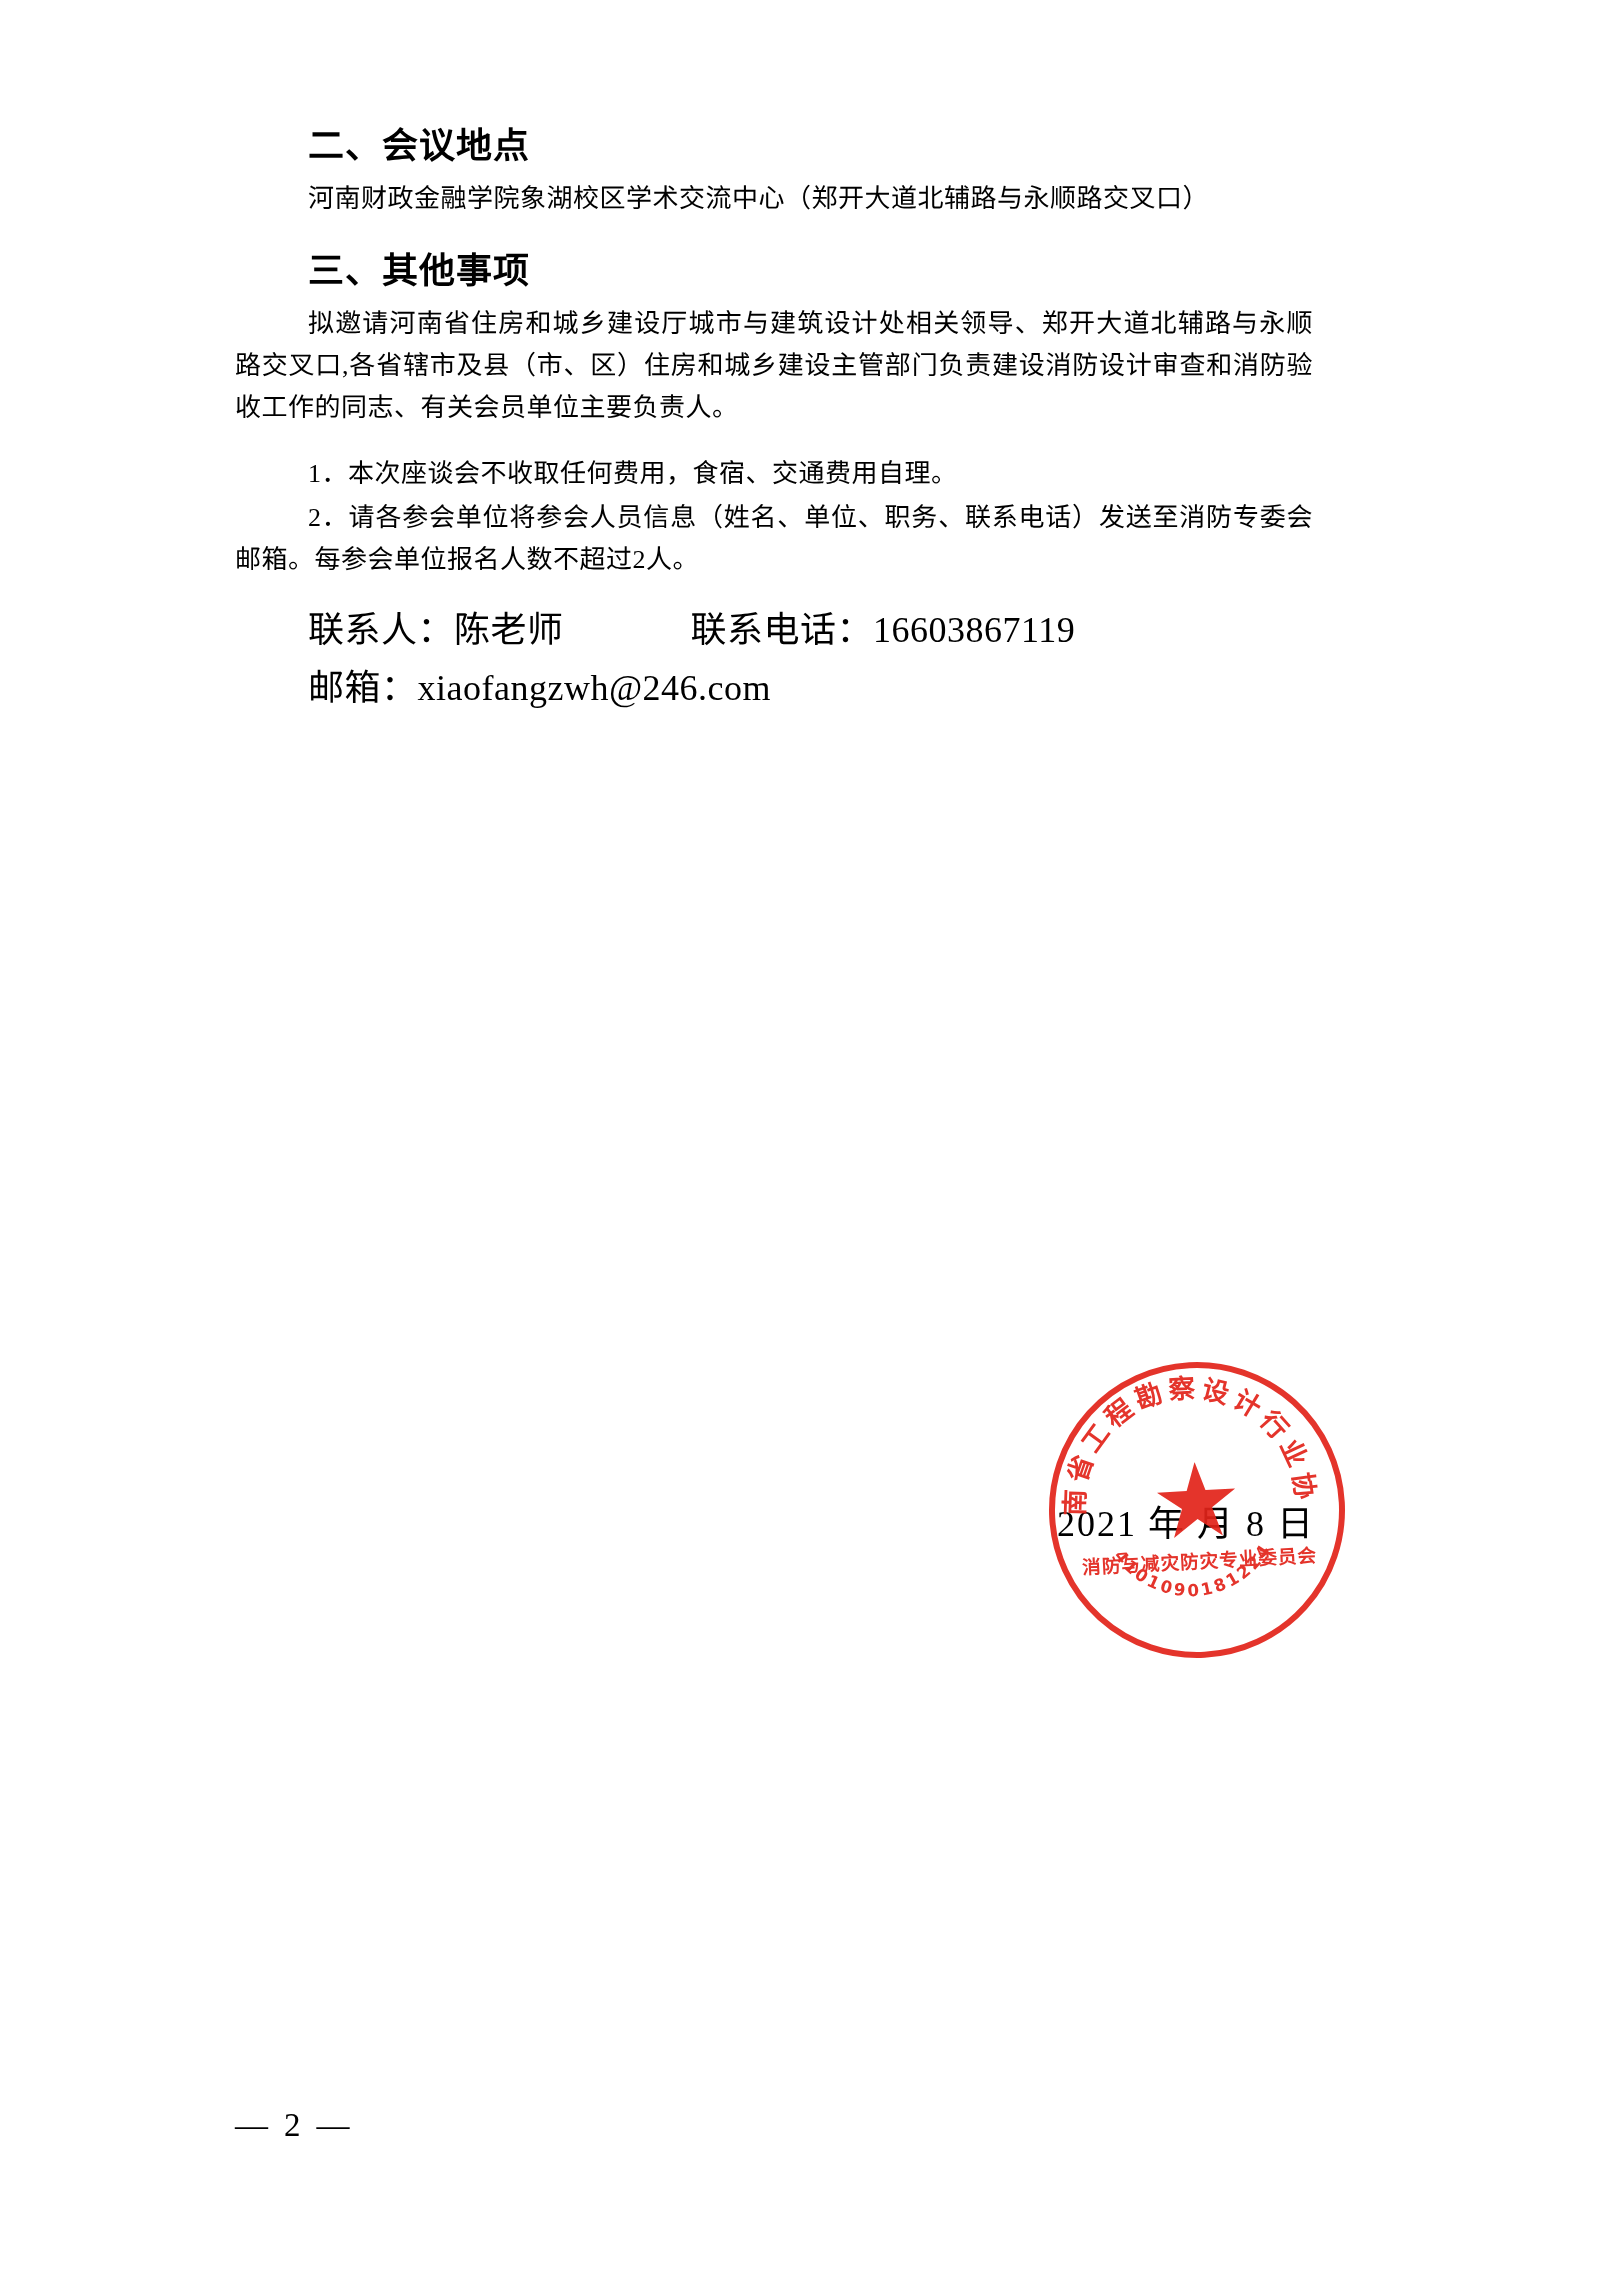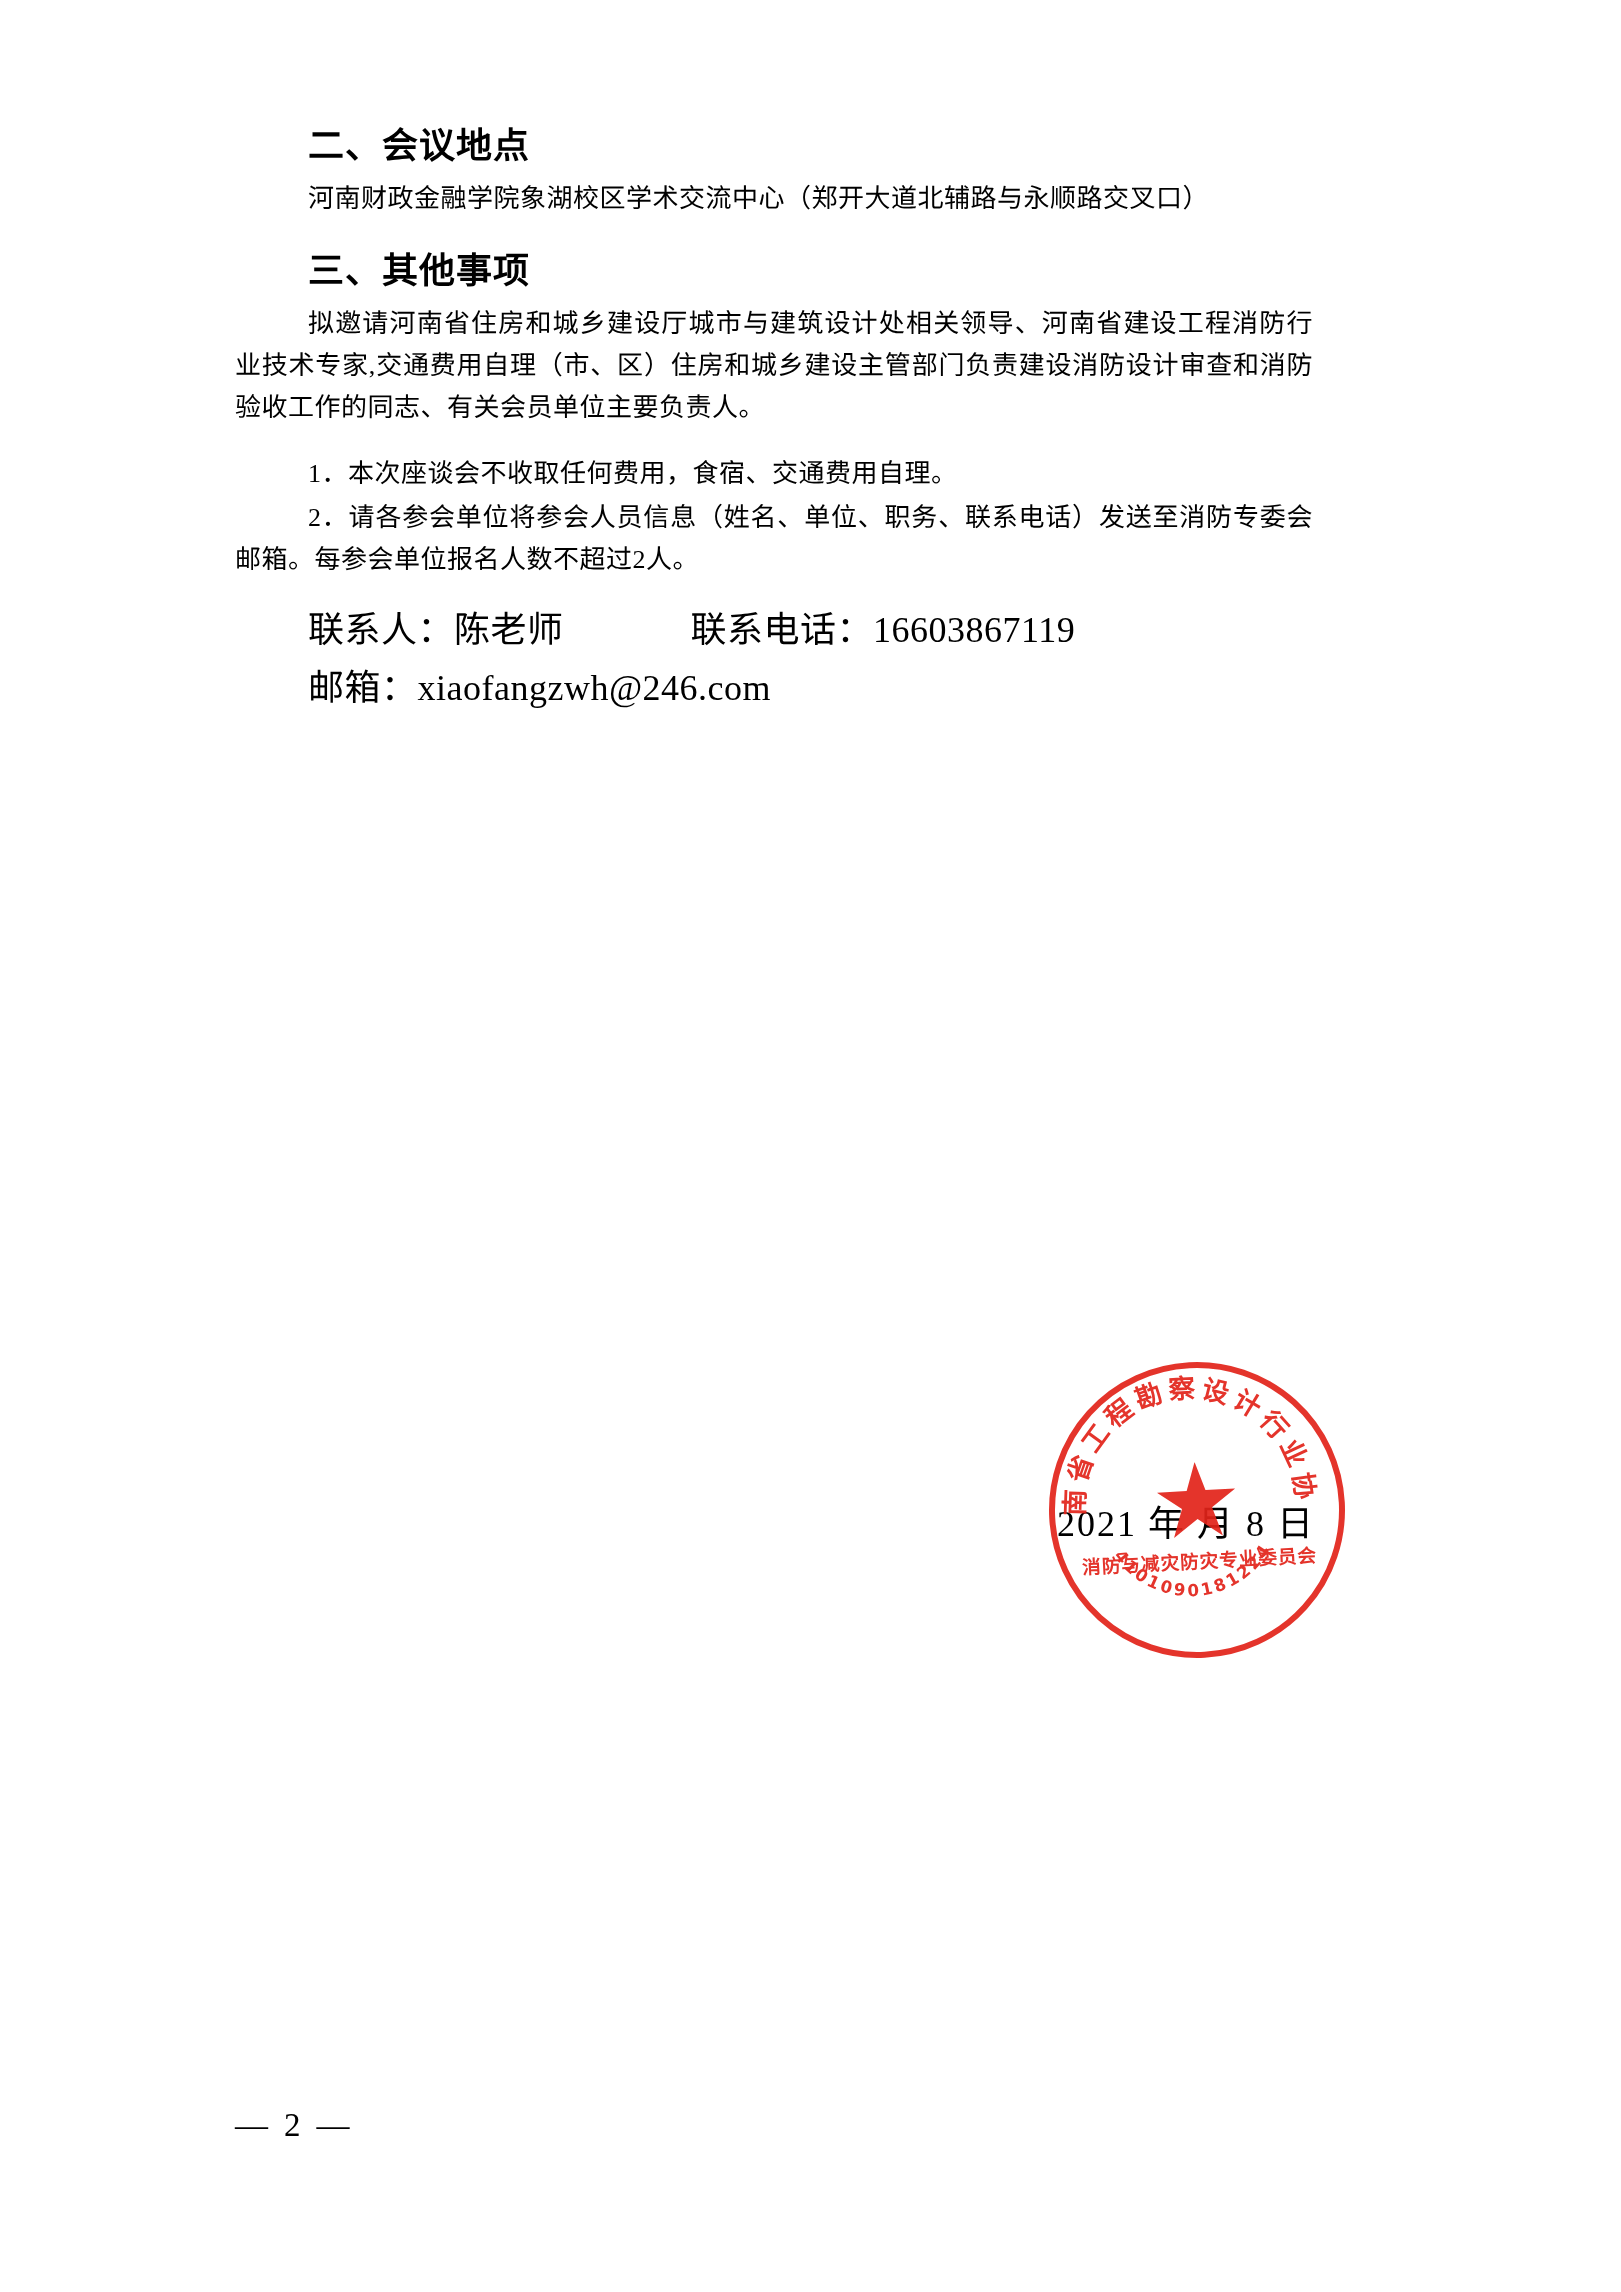--- a/index.html
+++ b/index.html
@@ -133,21 +133,21 @@
 <div class="page">
 
   <div class="doc-body">
 
     <p class="heading">二、会议地点</p>
     <p class="para first-block">河南财政金融学院象湖校区学术交流中心（郑开大道北辅路与永顺路交叉口）</p>
 
     <div class="gap-sm"></div>
 
     <p class="heading">三、其他事项</p>
-    <p class="para first-block">拟邀请河南省住房和城乡建设厅城市与建筑设计处相关领导、河南省建设工程消防行业技术专家,交通费用自理（市、区）住房和城乡建设主管部门负责建设消防设计审查和消防验收工作的同志、有关会员单位主要负责人。</p>
+    <p class="para first-block">拟邀请河南省住房和城乡建设厅城市与建筑设计处相关领导、郑开大道北辅路与永顺路交叉口,各省辖市及县（市、区）住房和城乡建设主管部门负责建设消防设计审查和消防验收工作的同志、有关会员单位主要负责人。</p>
 
     <div class="gap-sm"></div>
 
     <p class="para">1．本次座谈会不收取任何费用，食宿、交通费用自理。</p>
     <p class="para">2．请各参会单位将参会人员信息（姓名、单位、职务、联系电话）发送至消防专委会邮箱。每参会单位报名人数不超过2人。</p>
 
     <div class="gap-md"></div>
 
     <p class="contact-line">
       <span>联系人：陈老师</span>

